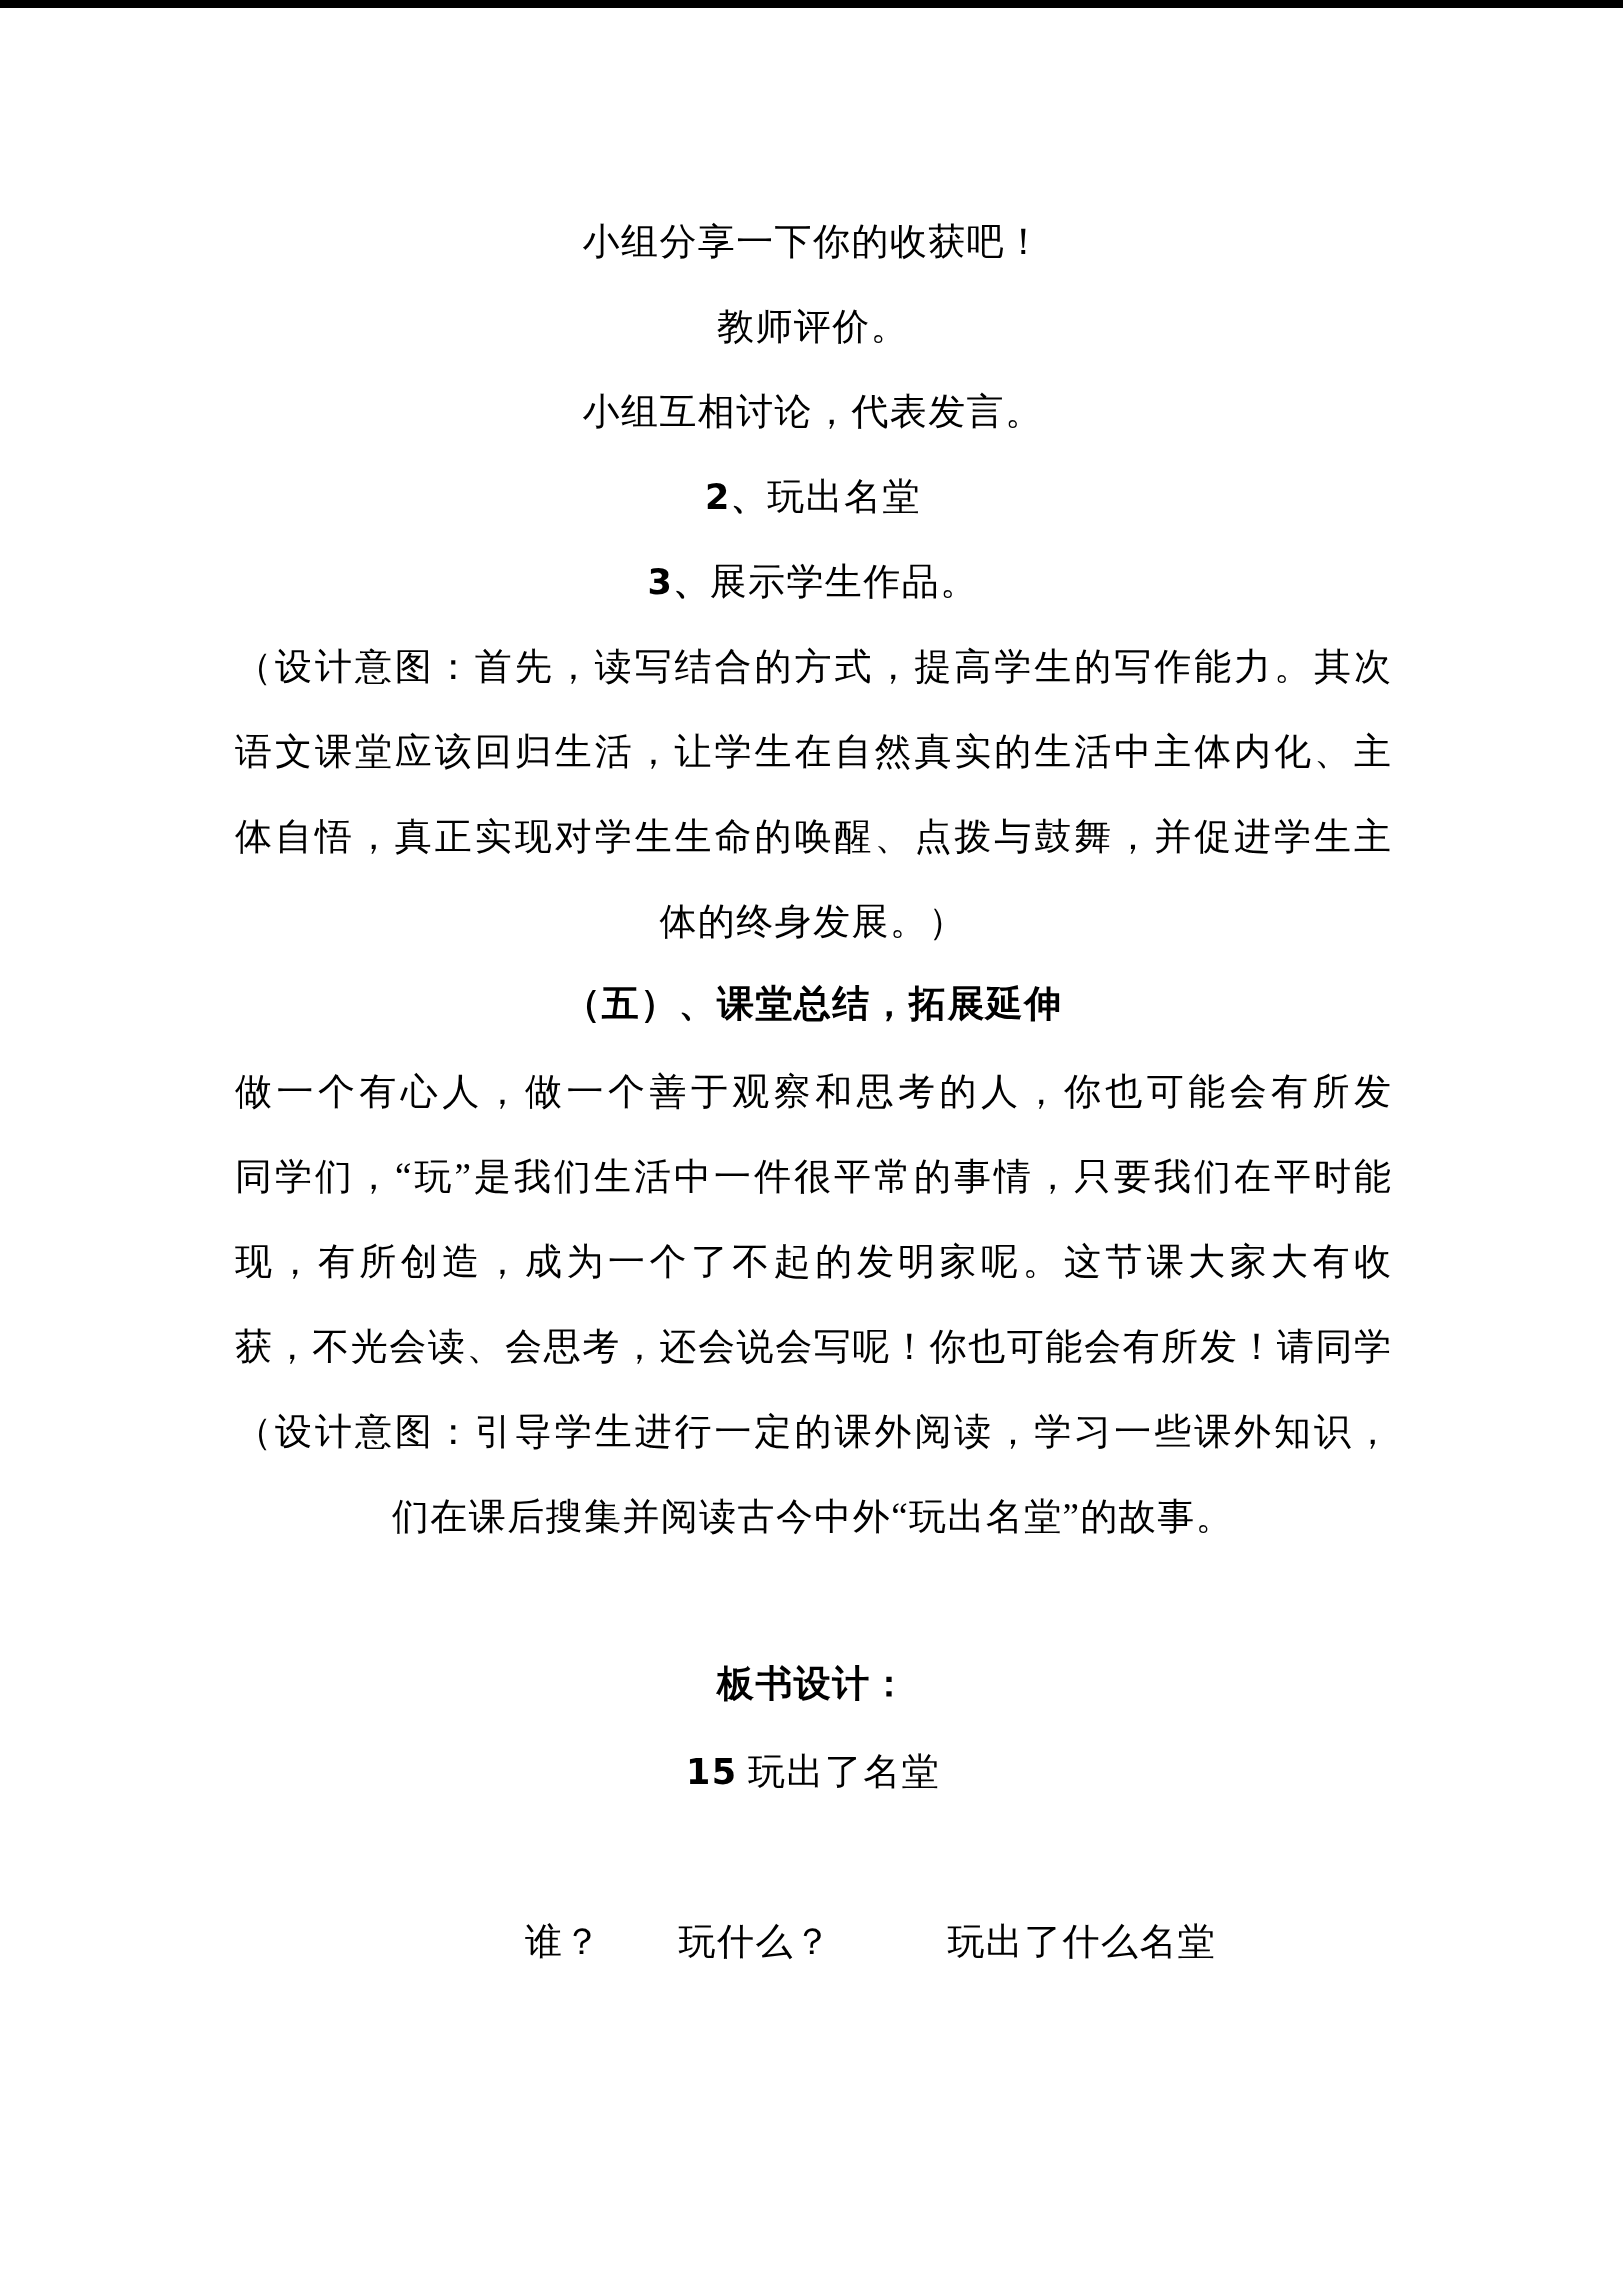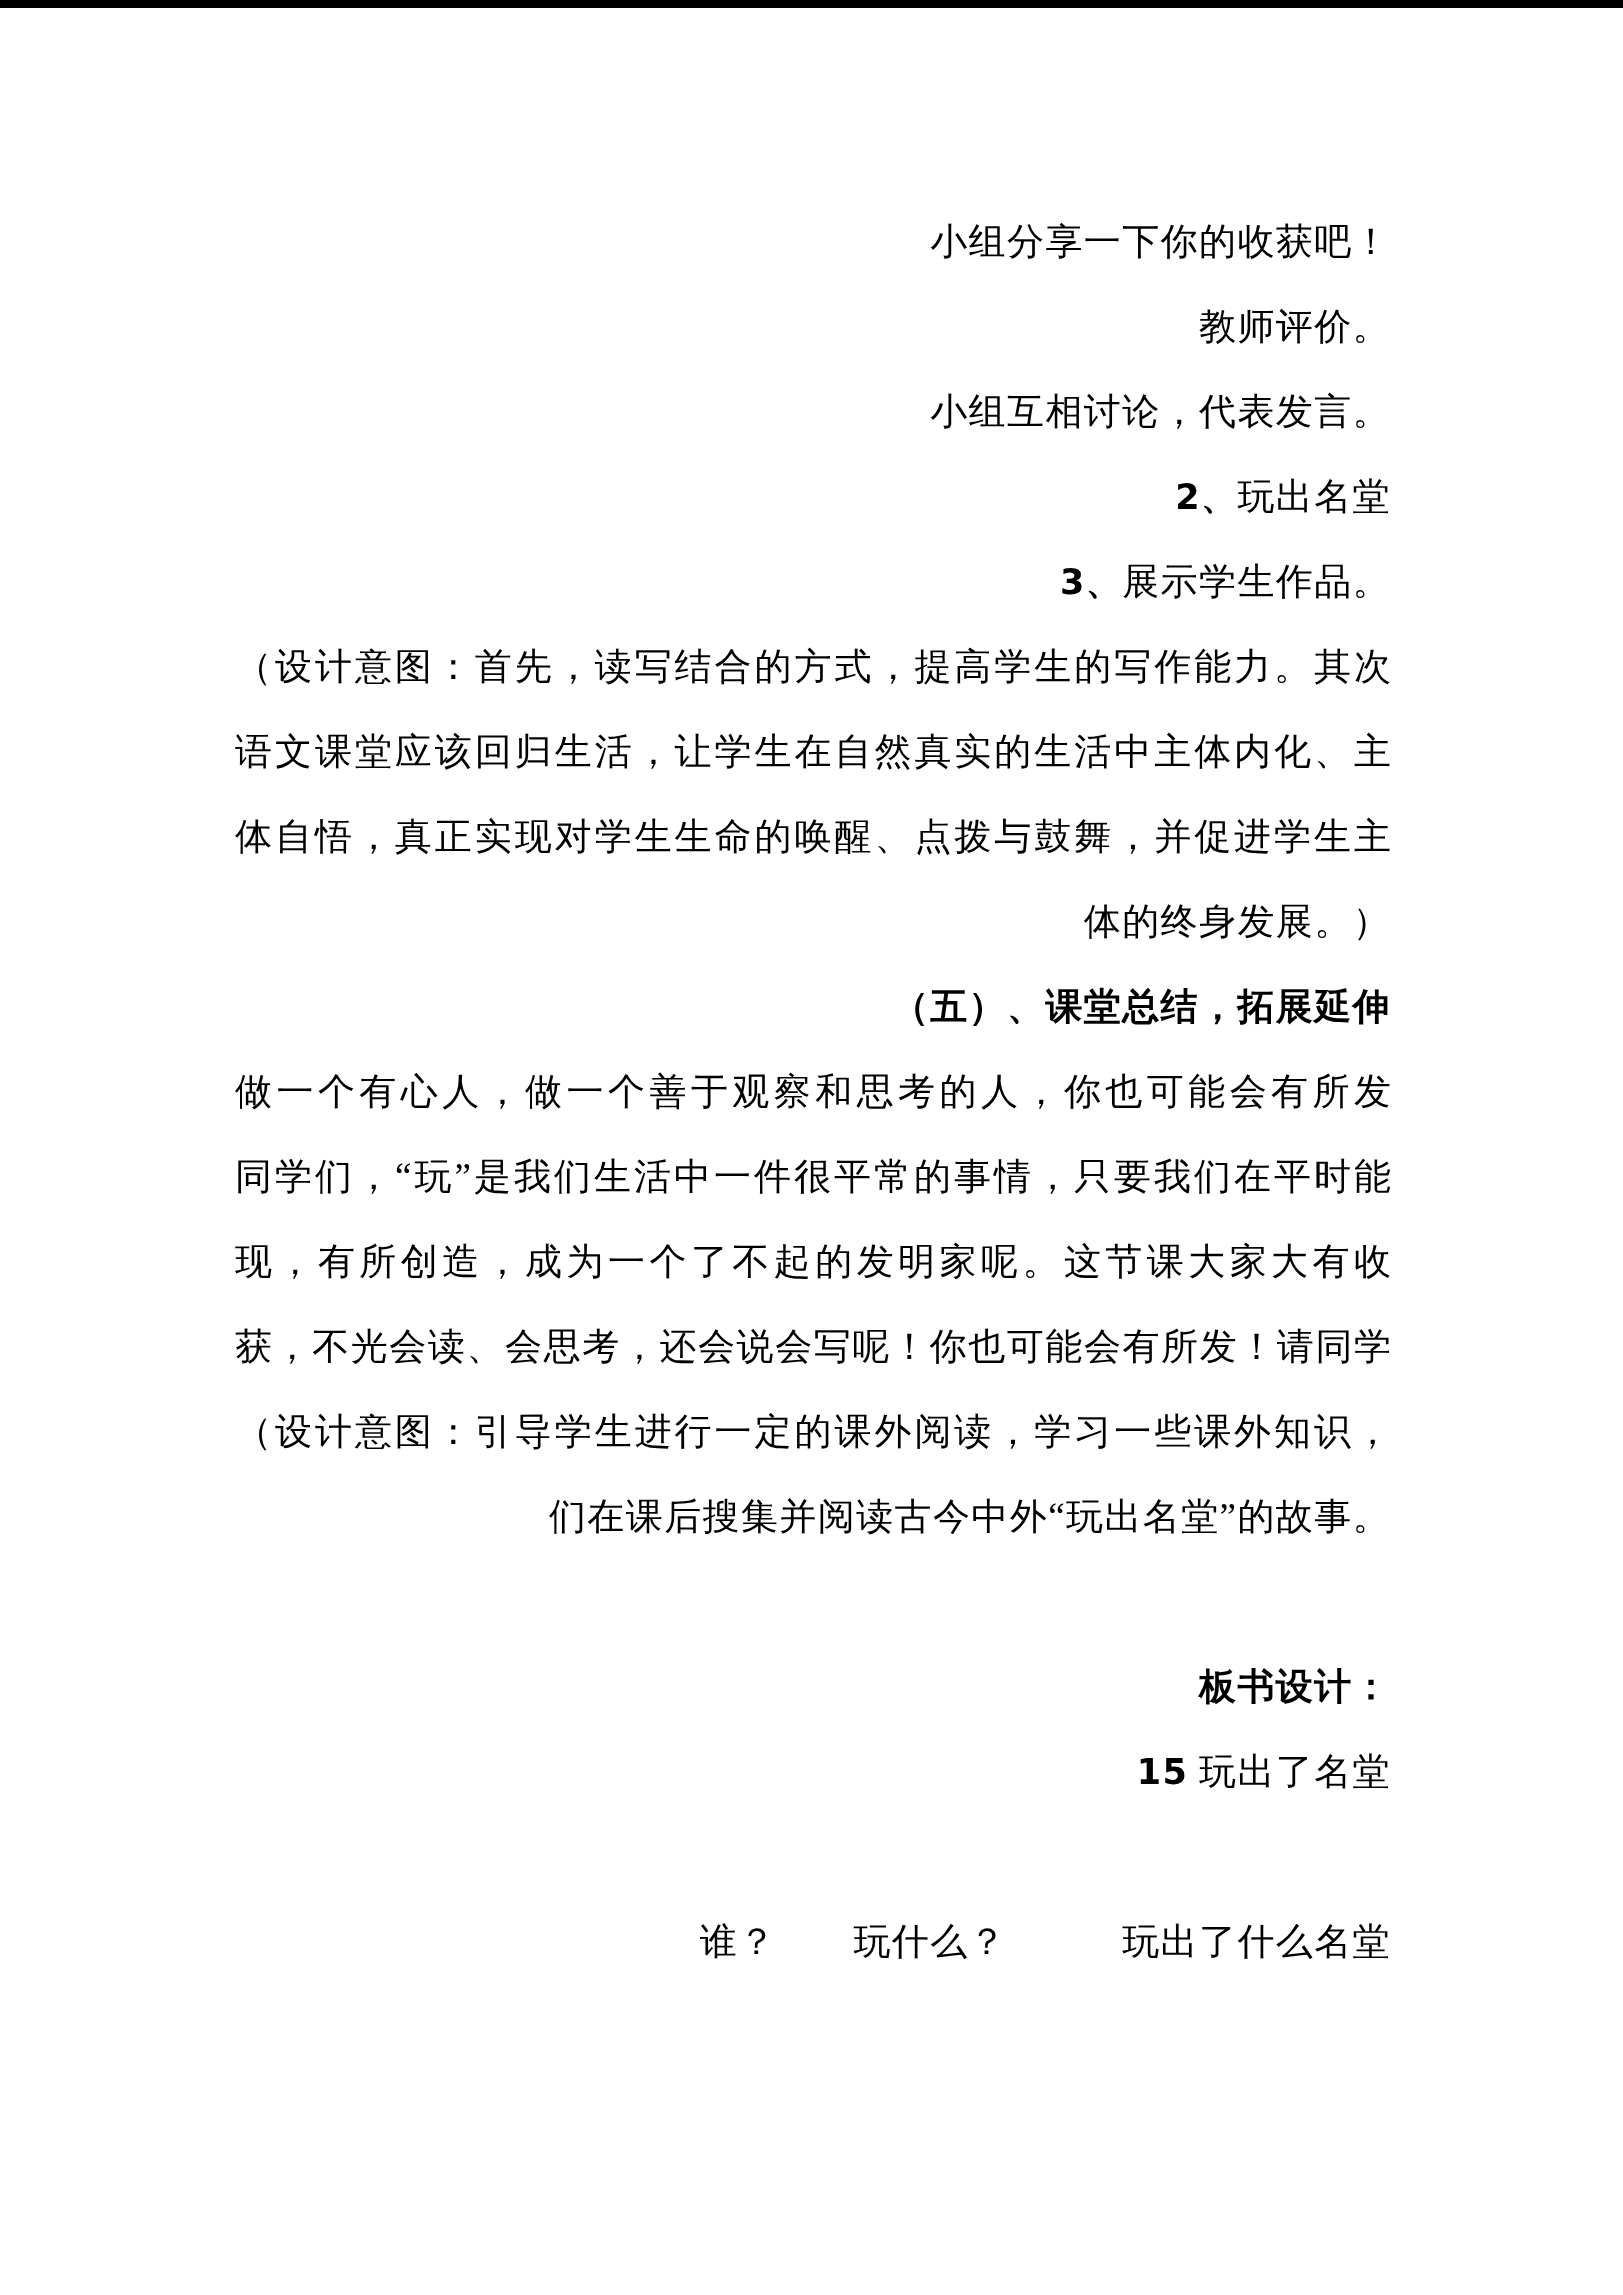--- a/index.html
+++ b/index.html
@@ -29,30 +29,31 @@
     top: 217px;
     width: 1156px;
   }
   .line {
     height: 85px;
     line-height: 49px;
     font-size: 37px;
     letter-spacing: 1.4px;
     color: #000000;
     white-space: nowrap;
-    text-align: right;
+    text-align: center;
   }
   .line.justify {
     white-space: normal;
     letter-spacing: 0;
     text-align: justify;
     text-align-last: justify;
   }
   .line.bold {
     font-weight: 700;
+    font-family: Liberation Mono, monospace;
   }
   .line.blank {
     
   }
   .seg-number {
     font-family: "DejaVu Sans", "Liberation Sans", sans-serif;
     font-weight: 700;
     font-size: 35px;
   }
 </style>

